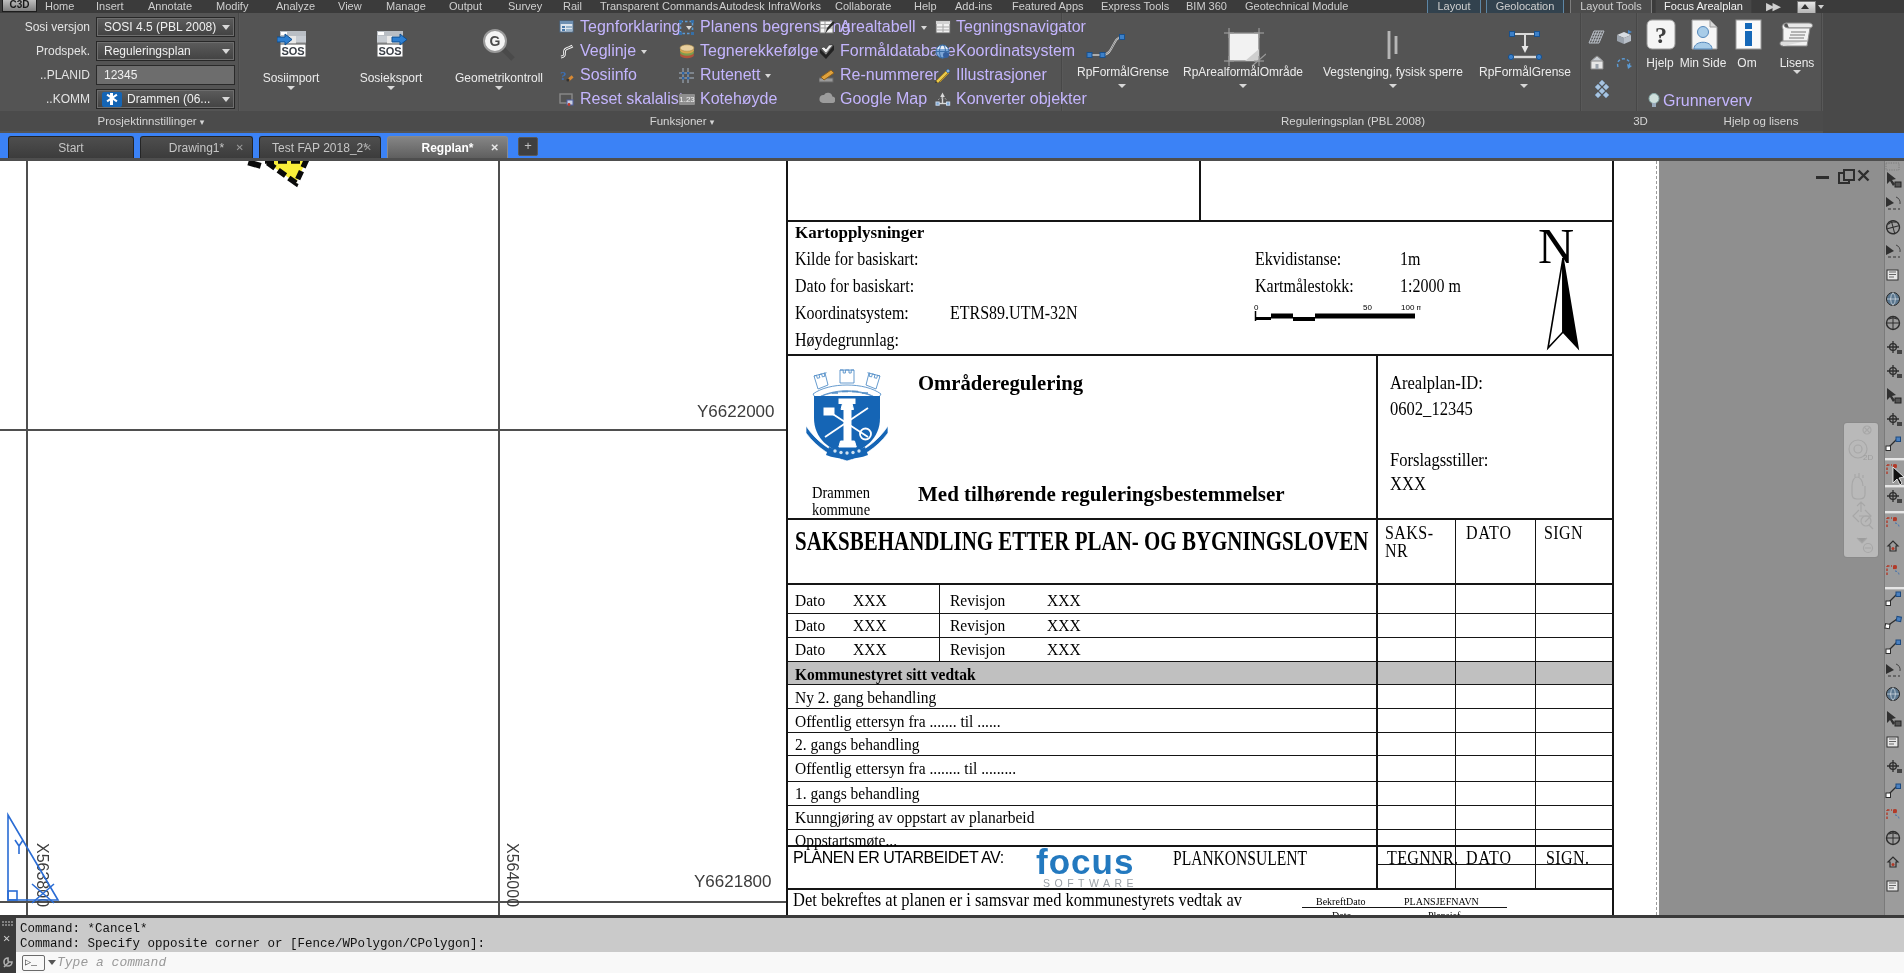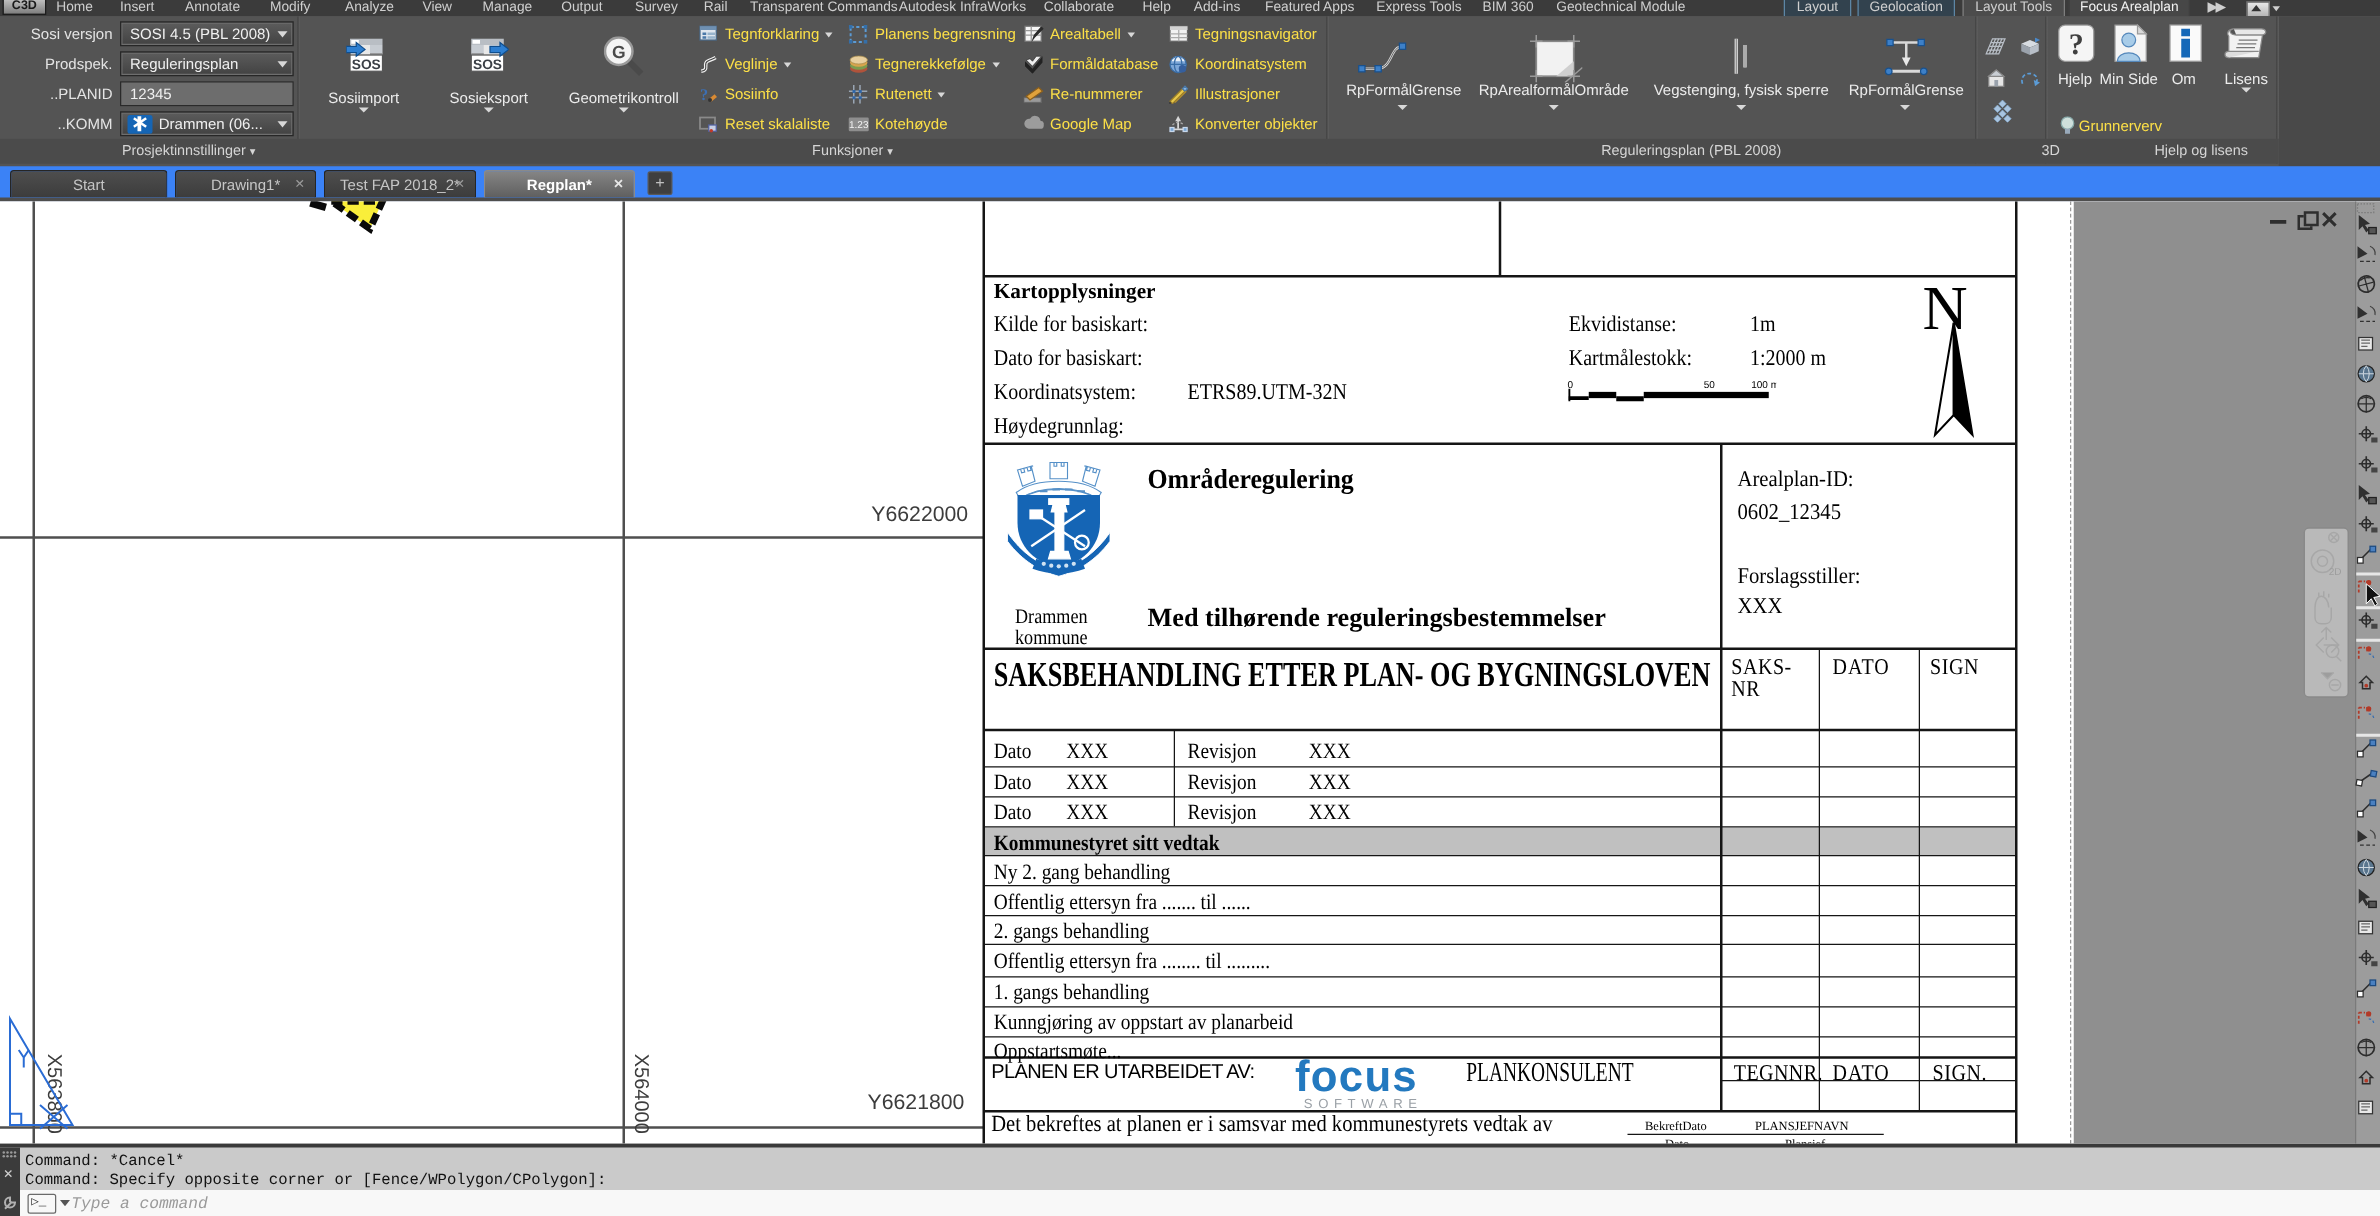--- a/index.html
+++ b/index.html
@@ -11,21 +11,21 @@
   .ser{font-family:"Liberation Serif",serif;color:#000;position:absolute;white-space:nowrap;}
   .mono{font-family:"Liberation Mono",monospace;}
   .darr{position:absolute;width:0;height:0;border-left:4px solid transparent;border-right:4px solid transparent;border-top:4px solid #d8d8d8;}
   .mtx{position:absolute;top:0px;height:13px;line-height:13px;color:#cfcfcf;font-size:11px;white-space:nowrap;}
   .ptitle{position:absolute;top:99px;height:19px;width:100%;text-align:center;color:#d5d5d5;font-size:11.5px;line-height:19px;margin-left:32px;}
   .psep{position:absolute;top:0;width:2px;height:118px;background:linear-gradient(90deg,#3f3f3f,#616161);}
   .field{position:absolute;left:96px;width:139px;height:20px;background:linear-gradient(#5c5c5c,#424242);border:1px solid #272727;box-shadow:inset 0 0 0 1px #6e6e6e;box-sizing:border-box;color:#f0f0f0;font-size:12px;line-height:18px;padding-left:7px;}
   .flbl{position:absolute;left:0px;width:90px;text-align:right;color:#e4e4e4;font-size:12px;height:20px;line-height:20px;}
   .fdd{position:absolute;right:4px;top:7px;width:0;height:0;border-left:4px solid transparent;border-right:4px solid transparent;border-top:5px solid #d8d8d8;}
   .bigbtn{position:absolute;width:90px;text-align:center;color:#ececec;font-size:12px;}
-  .sml{position:absolute;height:24px;color:#fde047;font-size:12px;line-height:24px;white-space:nowrap;}
+  .sml{position:absolute;height:24px;color:#c4b5fd;font-size:16px;line-height:24px;white-space:nowrap;}
   .sarr{display:inline-block;width:0;height:0;border-left:3.5px solid transparent;border-right:3.5px solid transparent;border-top:4px solid #d8d8d8;margin-left:5px;vertical-align:middle;}
   .tab{position:absolute;top:3px;height:22px;background:linear-gradient(#4e4e4e,#3c3c3c);border:1px solid #252525;border-bottom:none;border-radius:3px 3px 0 0;color:#c6c6c6;font-size:12px;line-height:22px;text-align:center;box-sizing:border-box;}
   .tx{position:absolute;right:8px;top:0;color:#9a9a9a;font-size:10px;}
 </style>
 </head>
 <body>
 <div id="root">
 
   <div class="abs" id="menubar" style="left:0;top:0;width:1904px;height:13px;background:#3b3b3b;overflow:hidden;">
     <div class="abs" style="left:2px;top:-4px;width:33px;height:14px;background:linear-gradient(#d0d0d0,#7e7e7e);border:1px solid #1d1d1d;color:#1a1a1a;font-size:10px;font-weight:bold;text-align:center;line-height:15px;">C3D</div>

